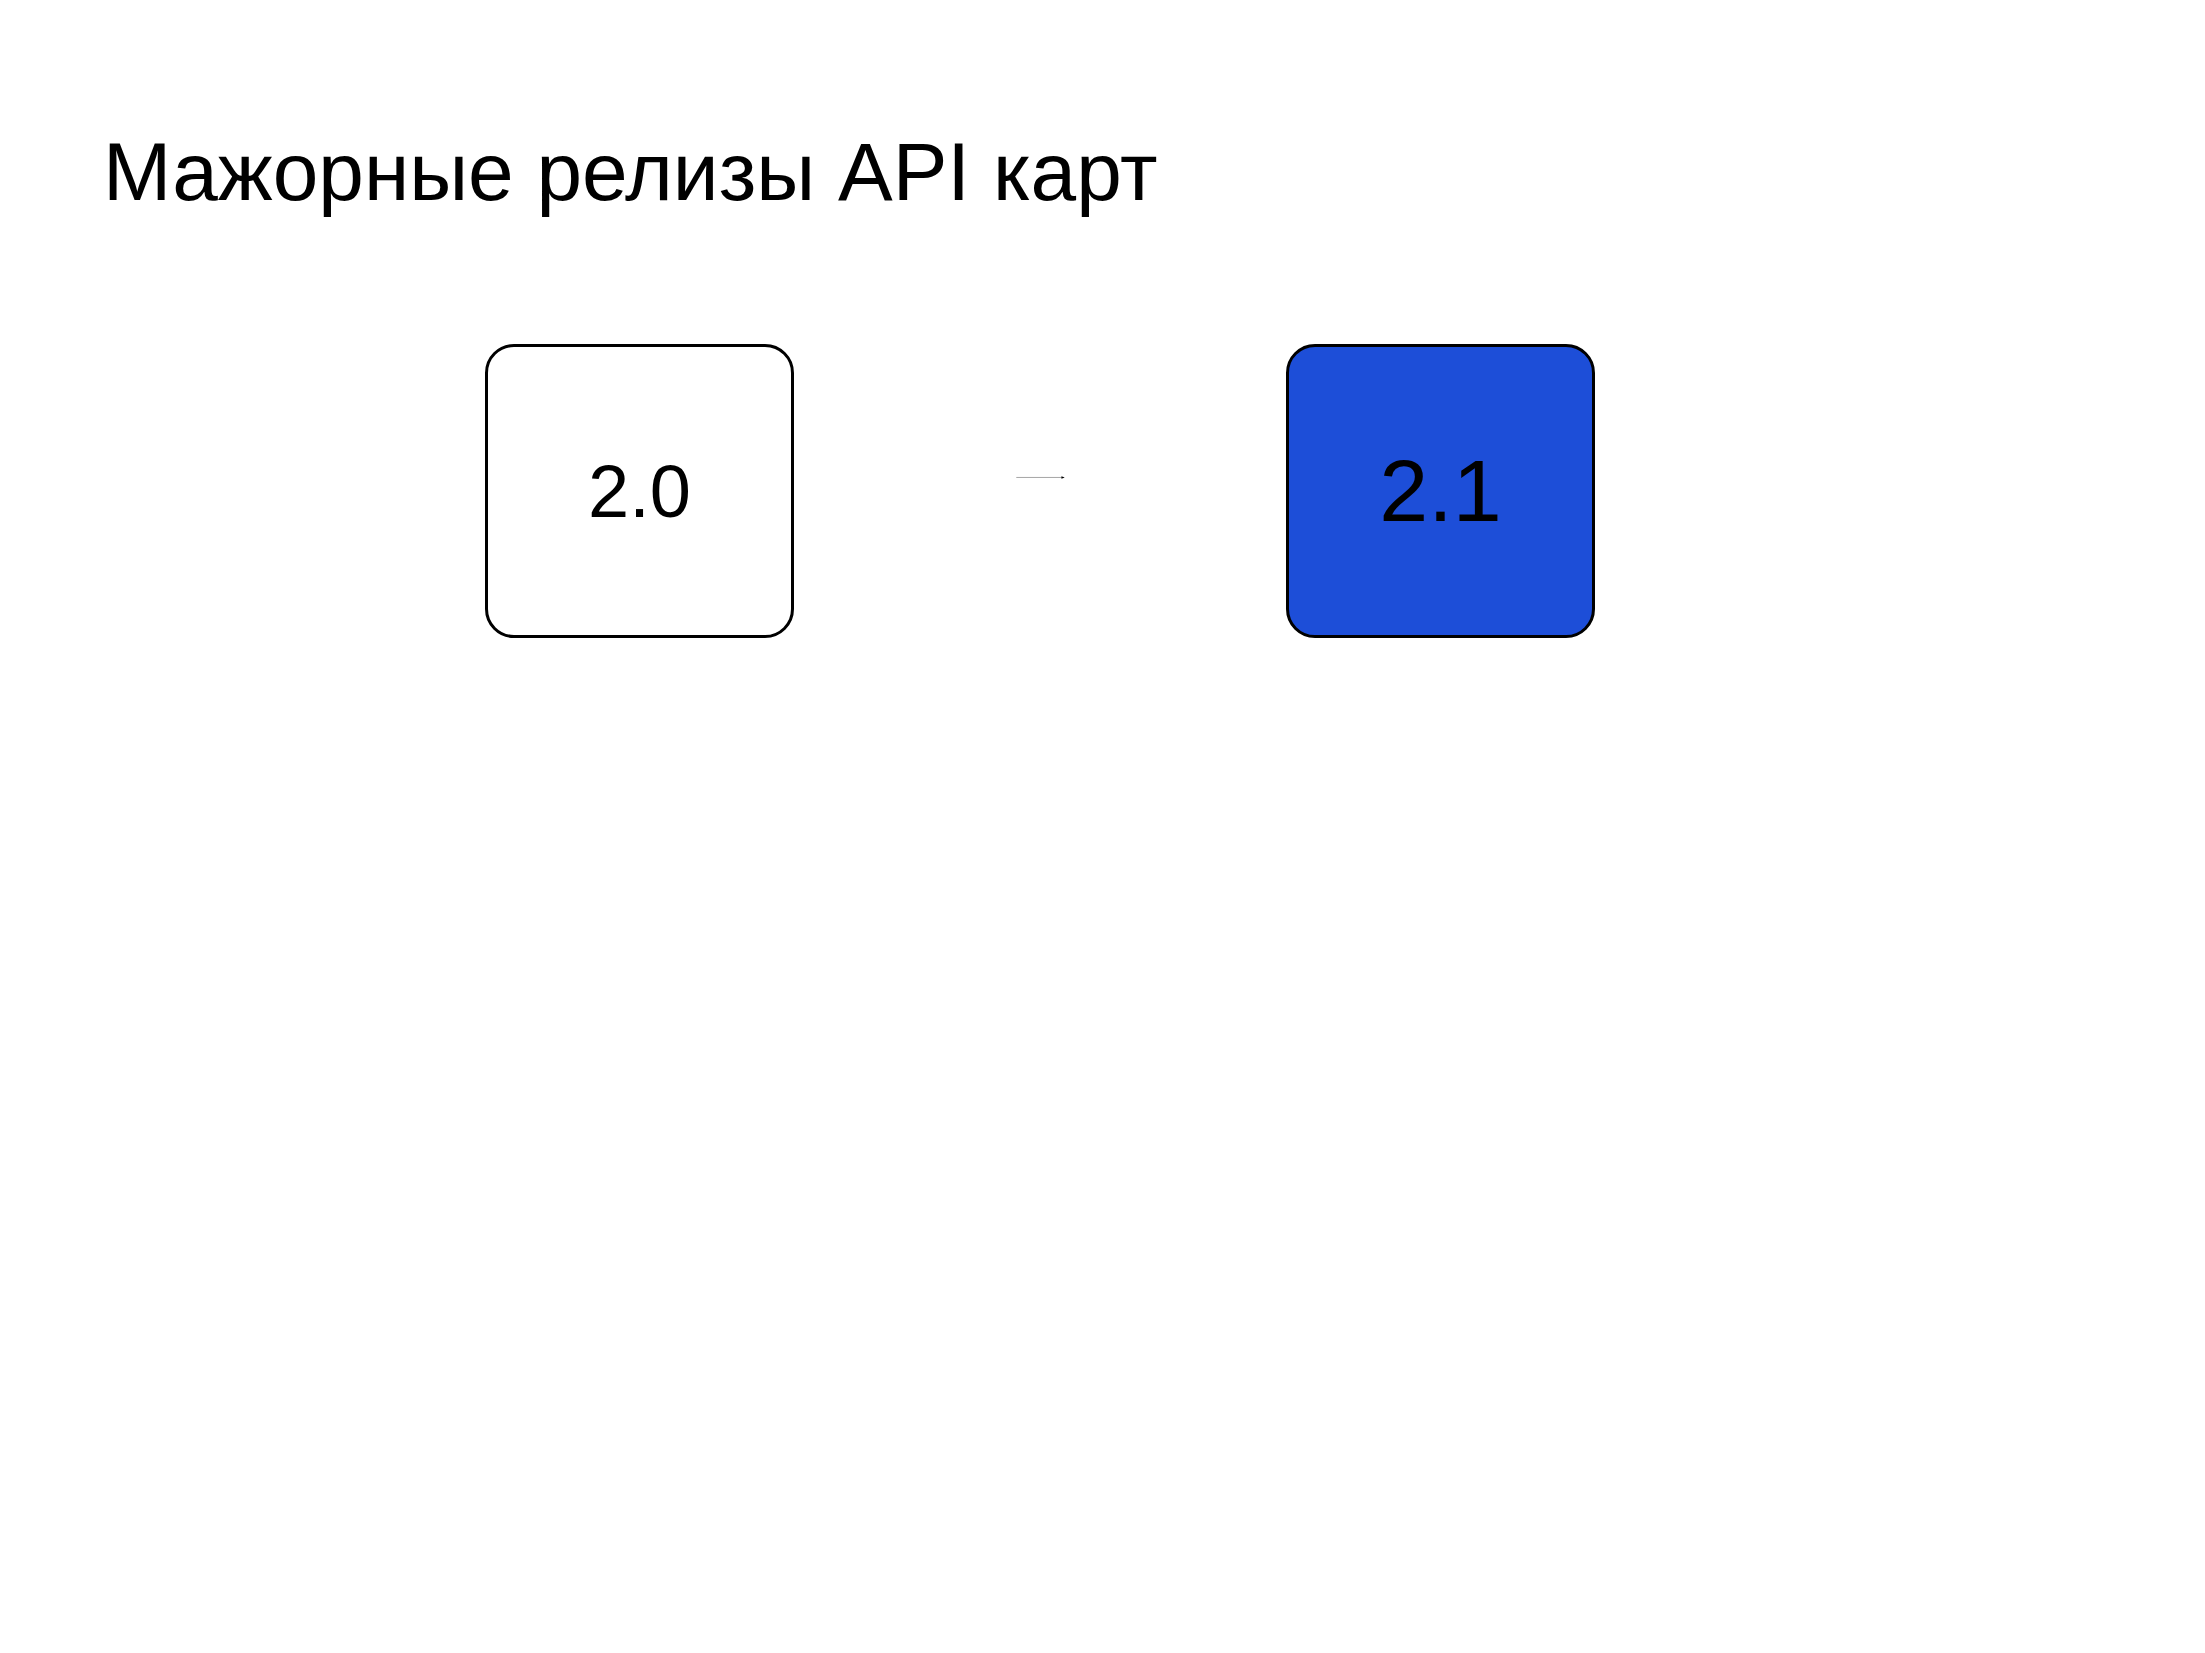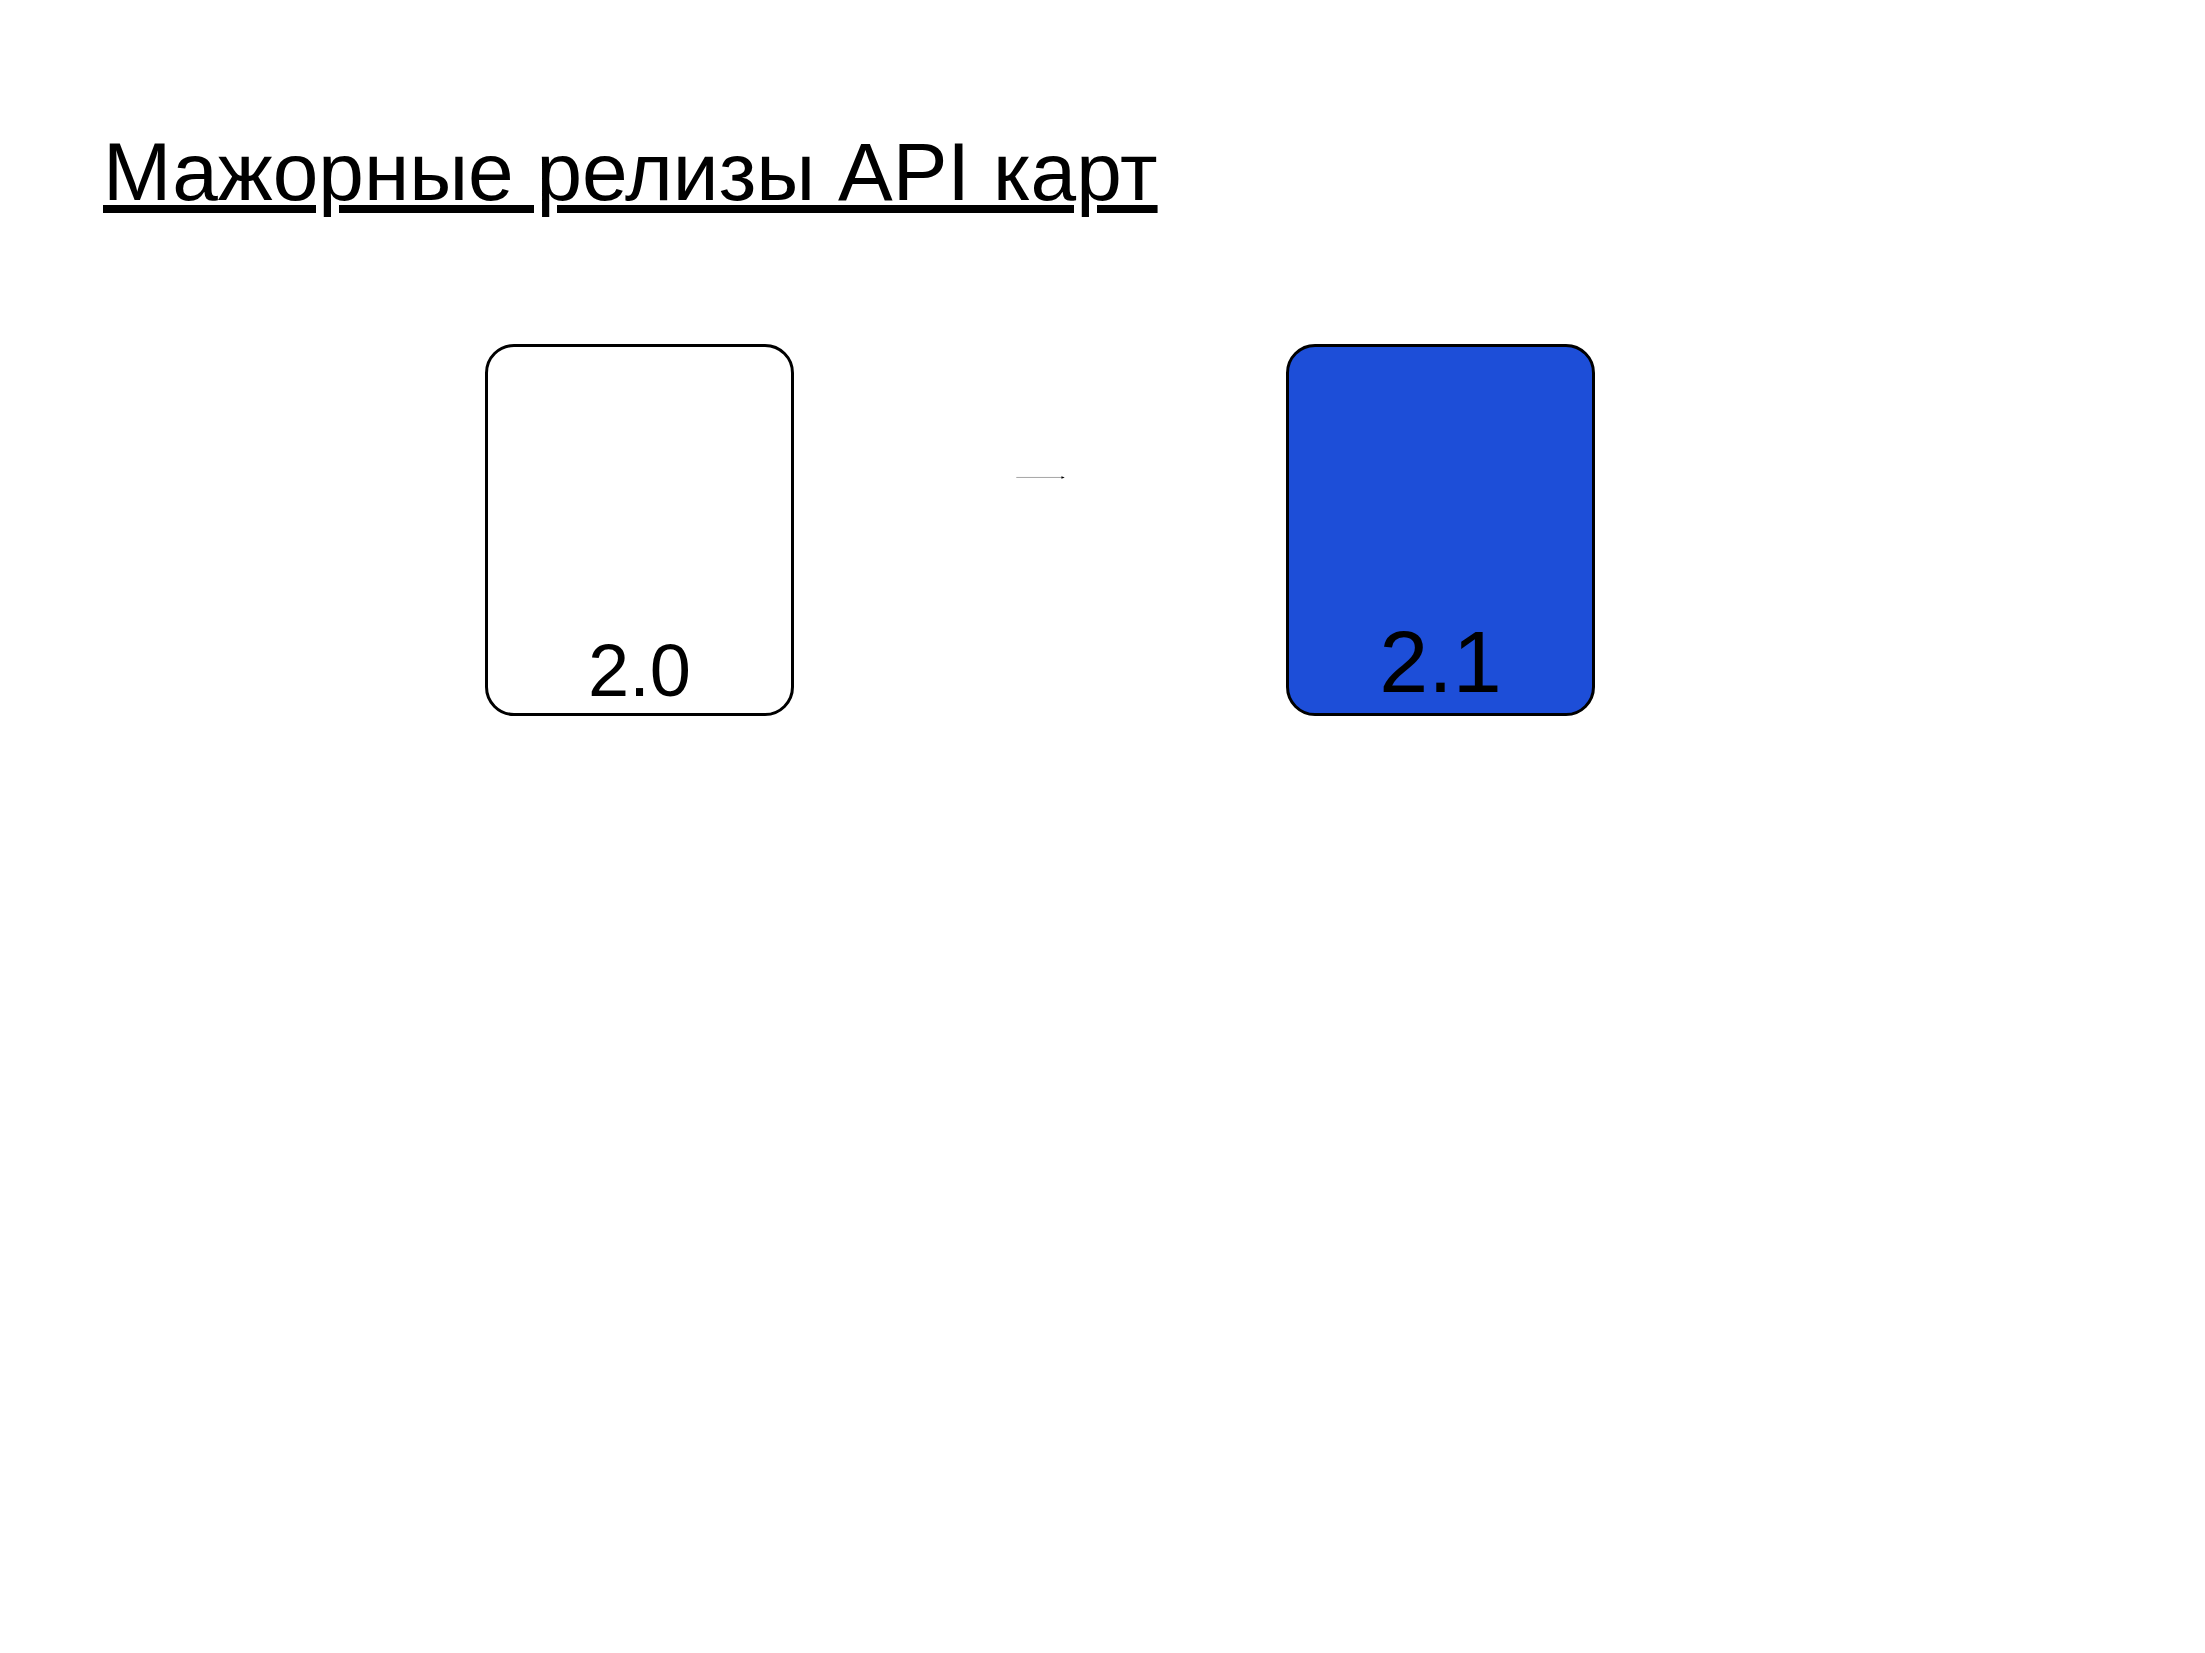--- a/index.html
+++ b/index.html
@@ -10,42 +10,41 @@
     height: 1654px;
     background: #ffffff;
     font-family: Arial, Helvetica, sans-serif;
     color: #000000;
   }
   .slide {
     width: 2205px;
     height: 1654px;
     position: relative;
     padding: 125px 103px 0 103px;
-    text-decoration: underline;
   }
   .title {
     font-size: 82px;
     font-weight: 400;
     margin: 0 0 125px 0;
     letter-spacing: 0px;
   }
   .diagram {
     position: relative;
     width: 1103px;
     height: 338px;
     margin: 0 0 0 382px;
   }
   .node {
     position: absolute;
     width: 309px;
-    height: 372px;
+    height: 294px;
     border: 3.7px solid #000000;
     border-radius: 29px;
     display: flex;
-    align-items: flex-end;
+    align-items: center;
     justify-content: center;
     font-size: 74px;
     font-weight: 400;
   }
   .node-left {
     top: 0;
     left: 0;
     background: #ffffff;
   }
   .node-right {

